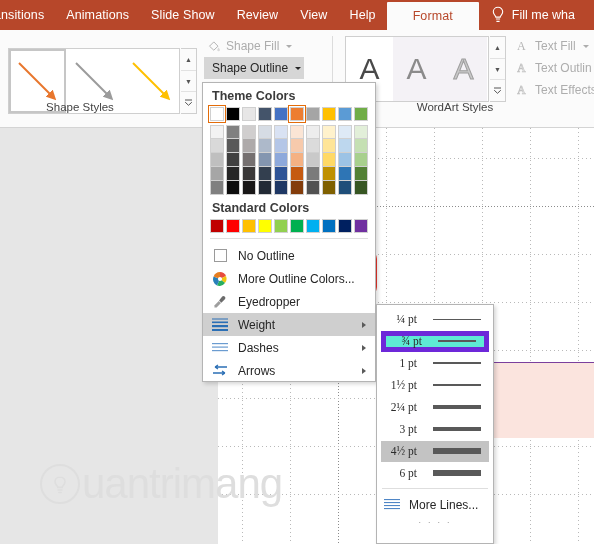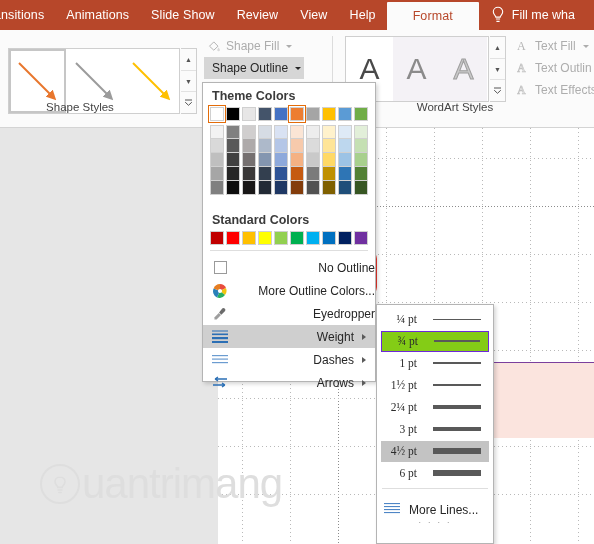--- a/index.html
+++ b/index.html
@@ -196,21 +196,21 @@
   .sw-sel { outline: 1.5px solid #e36c09; outline-offset: 1px; }
   .menu-div { height: 1px; background: #dedede; margin: 5px 7px; }
 
   .mi {
     display: flex; align-items: center; height: 23px;
     padding-left: 7px; gap: 8px; color: #262626;
     position: relative;
   }
   .mi.hl { background: #cfcfcf; }
   .mi-ico { width: 20px; display: flex; align-items: center; justify-content: center; }
-  .mi-lbl { flex: 1; text-align: right; }
+  .mi-lbl { flex: 1; }
   .mi-arr {
     width: 0; height: 0; margin-right: 9px;
     border-top: 3.5px solid transparent; border-bottom: 3.5px solid transparent;
     border-left: 4.5px solid #5a5a5a;
   }
 
   
   .submenu {
     position: absolute; left: 376px; top: 304px;
     width: 118px; height: 240px;
@@ -219,30 +219,30 @@
     padding-top: 3px;
   }
   .wi {
     display: flex; align-items: center; height: 22px;
     position: relative;
   }
   .wi-inner {
     display: flex; align-items: center; width: 108px; height: 21px;
     margin-left: 4px;
   }
-  .wi.hl .wi-inner { background: #84cc16; border: 1px solid #6d28d9; }
+  .wi.hl .wi-inner { background: #5eead4; border: 5px solid #6d28d9; }
   .wi-lbl {
     width: 36px; text-align: right; font-size: 11.5px;
     color: #2b2b2b; margin-right: 16px; white-space: nowrap;
     font-family: "Liberation Serif", serif;
   }
   .wi-line { flex: 1; background: #595959; margin-right: 8px; }
   .sub-div { height: 1px; background: #dedede; margin: 4px 5px; }
   .ml {
-    display: flex; align-items: flex-end; height: 24px;
+    display: flex; align-items: center; height: 24px;
     padding-left: 7px; gap: 9px; font-size: 12px; color: #262626;
   }
   .dots-row { text-align: center; color: #9a9a9a; font-size: 9px; letter-spacing: 2px; }
 </style>
 </head>
 <body>
 
 <div id="app">
 
   <div class="tabbar">
@@ -523,21 +523,21 @@
       </div>
       <div class="sw-col">
         <div class="sw" style="background:#e2efd9"></div>
         <div class="sw" style="background:#c5e0b3"></div>
         <div class="sw" style="background:#a8d08d"></div>
         <div class="sw" style="background:#538135"></div>
         <div class="sw" style="background:#375623"></div>
       </div>
     </div>
 
-    <div class="menu-head" style="margin-top:12px;">Standard Colors</div>
+    <div class="menu-head" style="">Standard Colors</div>
     <div class="swatch-row">
       <div class="sw" style="background:#c00000"></div>
       <div class="sw" style="background:#ff0000"></div>
       <div class="sw" style="background:#ffc000"></div>
       <div class="sw" style="background:#ffff00"></div>
       <div class="sw" style="background:#92d050"></div>
       <div class="sw" style="background:#00b050"></div>
       <div class="sw" style="background:#00b0f0"></div>
       <div class="sw" style="background:#0070c0"></div>
       <div class="sw" style="background:#002060"></div>

